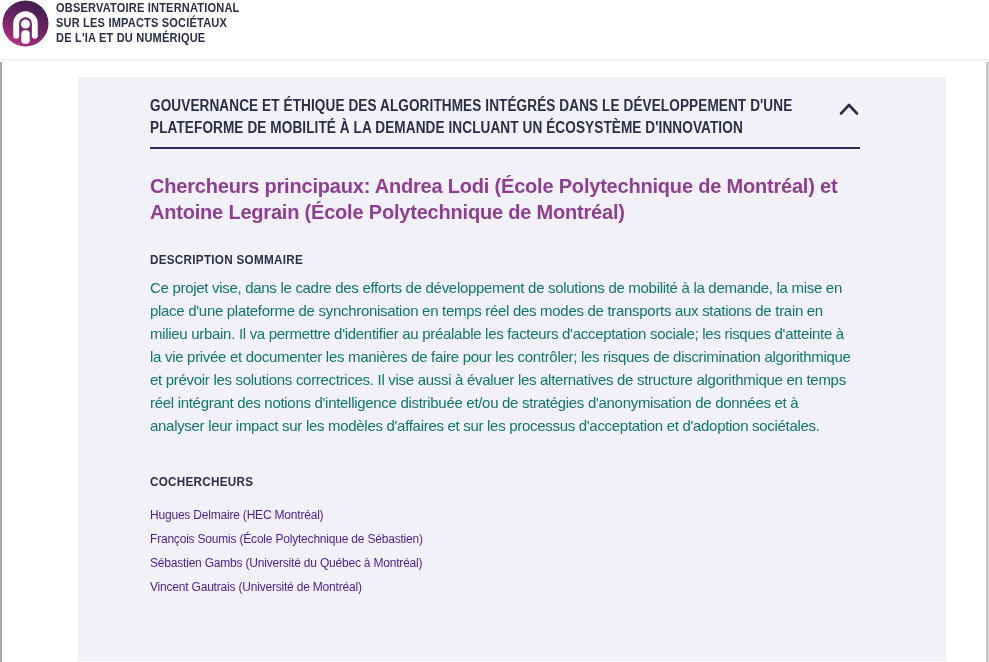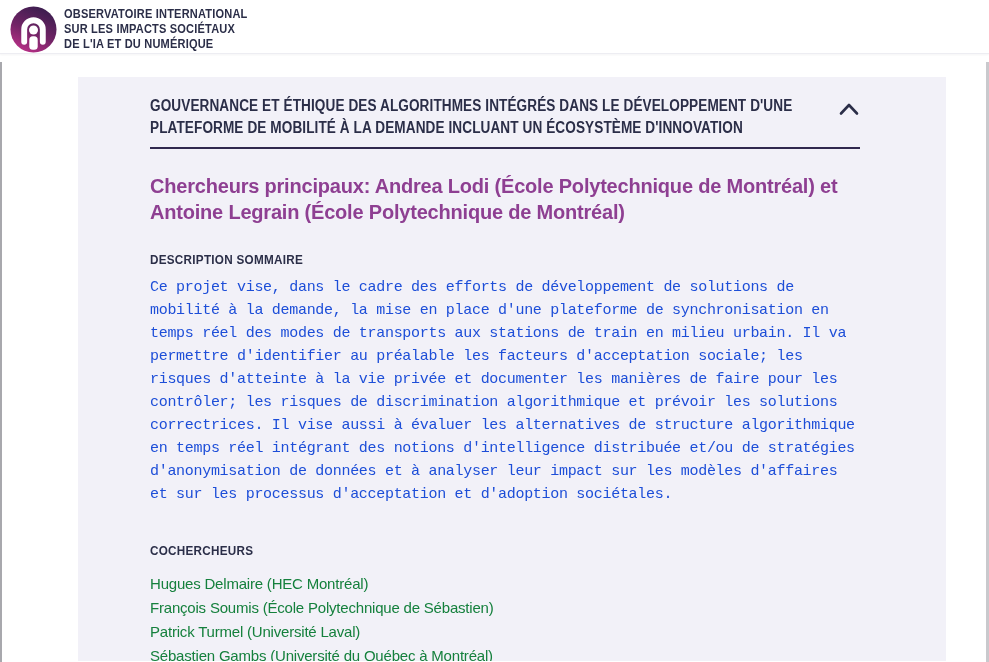--- a/index.html
+++ b/index.html
@@ -27,28 +27,28 @@
     position: absolute;
     right: 0; top: 62px; bottom: 0;
     width: 3px;
     background: #c9c9cd;
     z-index: 5;
   }
   
   .site-header {
     position: absolute;
     top: 0; left: 0; right: 0;
-    height: 54px;
+    height: 60px;
     background: #ffffff;
     border-bottom: 1px solid #ededf2;
     box-shadow: 0 1px 2px rgba(40,40,60,0.05);
     display: flex;
-    align-items: flex-end;
+    align-items: flex-start;
     box-sizing: border-box;
-    padding-left: 10px;
+    padding-left: 2px;
     z-index: 3;
   }
   .logo {
     display: flex;
     align-items: center;
     cursor: pointer;
   }
   .logo-mark { display: block; }
   .logo-text {
     margin-left: 7px;
@@ -129,29 +129,28 @@
     transform-origin: 0 50%;
     white-space: nowrap;
   }
   .section-label.second { margin-top: 36px; }
   .body-text {
     margin: 8px 0 0 0;
     width: 705px;
     font-size: 15px;
     line-height: 23px;
     letter-spacing: -0.3px;
-    color: #1d4ed8;
-    font-family: Liberation Mono, monospace;
+    color: #0f766e;
   }
   .names {
     margin-top: 13px;
-    font-size: 15px;
+    font-size: 12px;
     line-height: 24px;
     letter-spacing: -0.2px;
-    color: #15803d;
+    color: #4c1d95;
   }
 </style>
 </head>
 <body>
 
 <div class="viewport">
 
   <header class="site-header">
     <div class="logo">
       <svg class="logo-mark" width="47" height="47" viewBox="0 0 48 48" aria-hidden="true">
@@ -193,21 +192,20 @@
 
       <h2 class="section-label">DESCRIPTION SOMMAIRE</h2>
 
       <p class="body-text">Ce projet vise, dans le cadre des efforts de développement de solutions de mobilité à la demande, la mise en place d'une plateforme de synchronisation en temps réel des modes de transports aux stations de train en milieu urbain. Il va permettre d'identifier au préalable les facteurs d'acceptation sociale; les risques d'atteinte à la vie privée et documenter les manières de faire pour les contrôler; les risques de discrimination algorithmique et prévoir les solutions correctrices. Il vise aussi à évaluer les alternatives de structure algorithmique en temps réel intégrant des notions d'intelligence distribuée et/ou de stratégies d'anonymisation de données et à analyser leur impact sur les modèles d'affaires et sur les processus d'acceptation et d'adoption sociétales.</p>
 
       <h2 class="section-label second">COCHERCHEURS</h2>
 
       <div class="names">
         <div>Hugues Delmaire (HEC Montréal)</div>
         <div>François Soumis (École Polytechnique de Sébastien)</div>
-        <div>Patrick Turmel (Université Laval)</div>
         <div>Sébastien Gambs (Université du Québec à Montréal)</div>
         <div>Vincent Gautrais (Université de Montréal)</div>
       </div>
 
     </section>
   </main>
 
   <div class="edge-left"></div>
   <div class="edge-right"></div>
 

